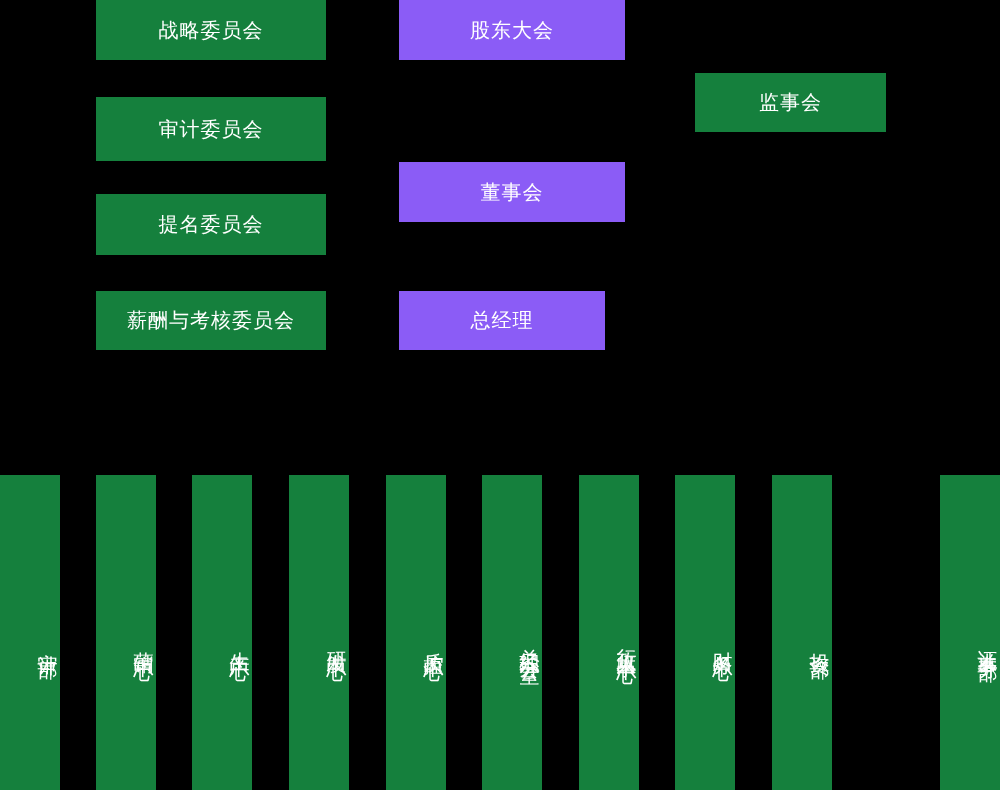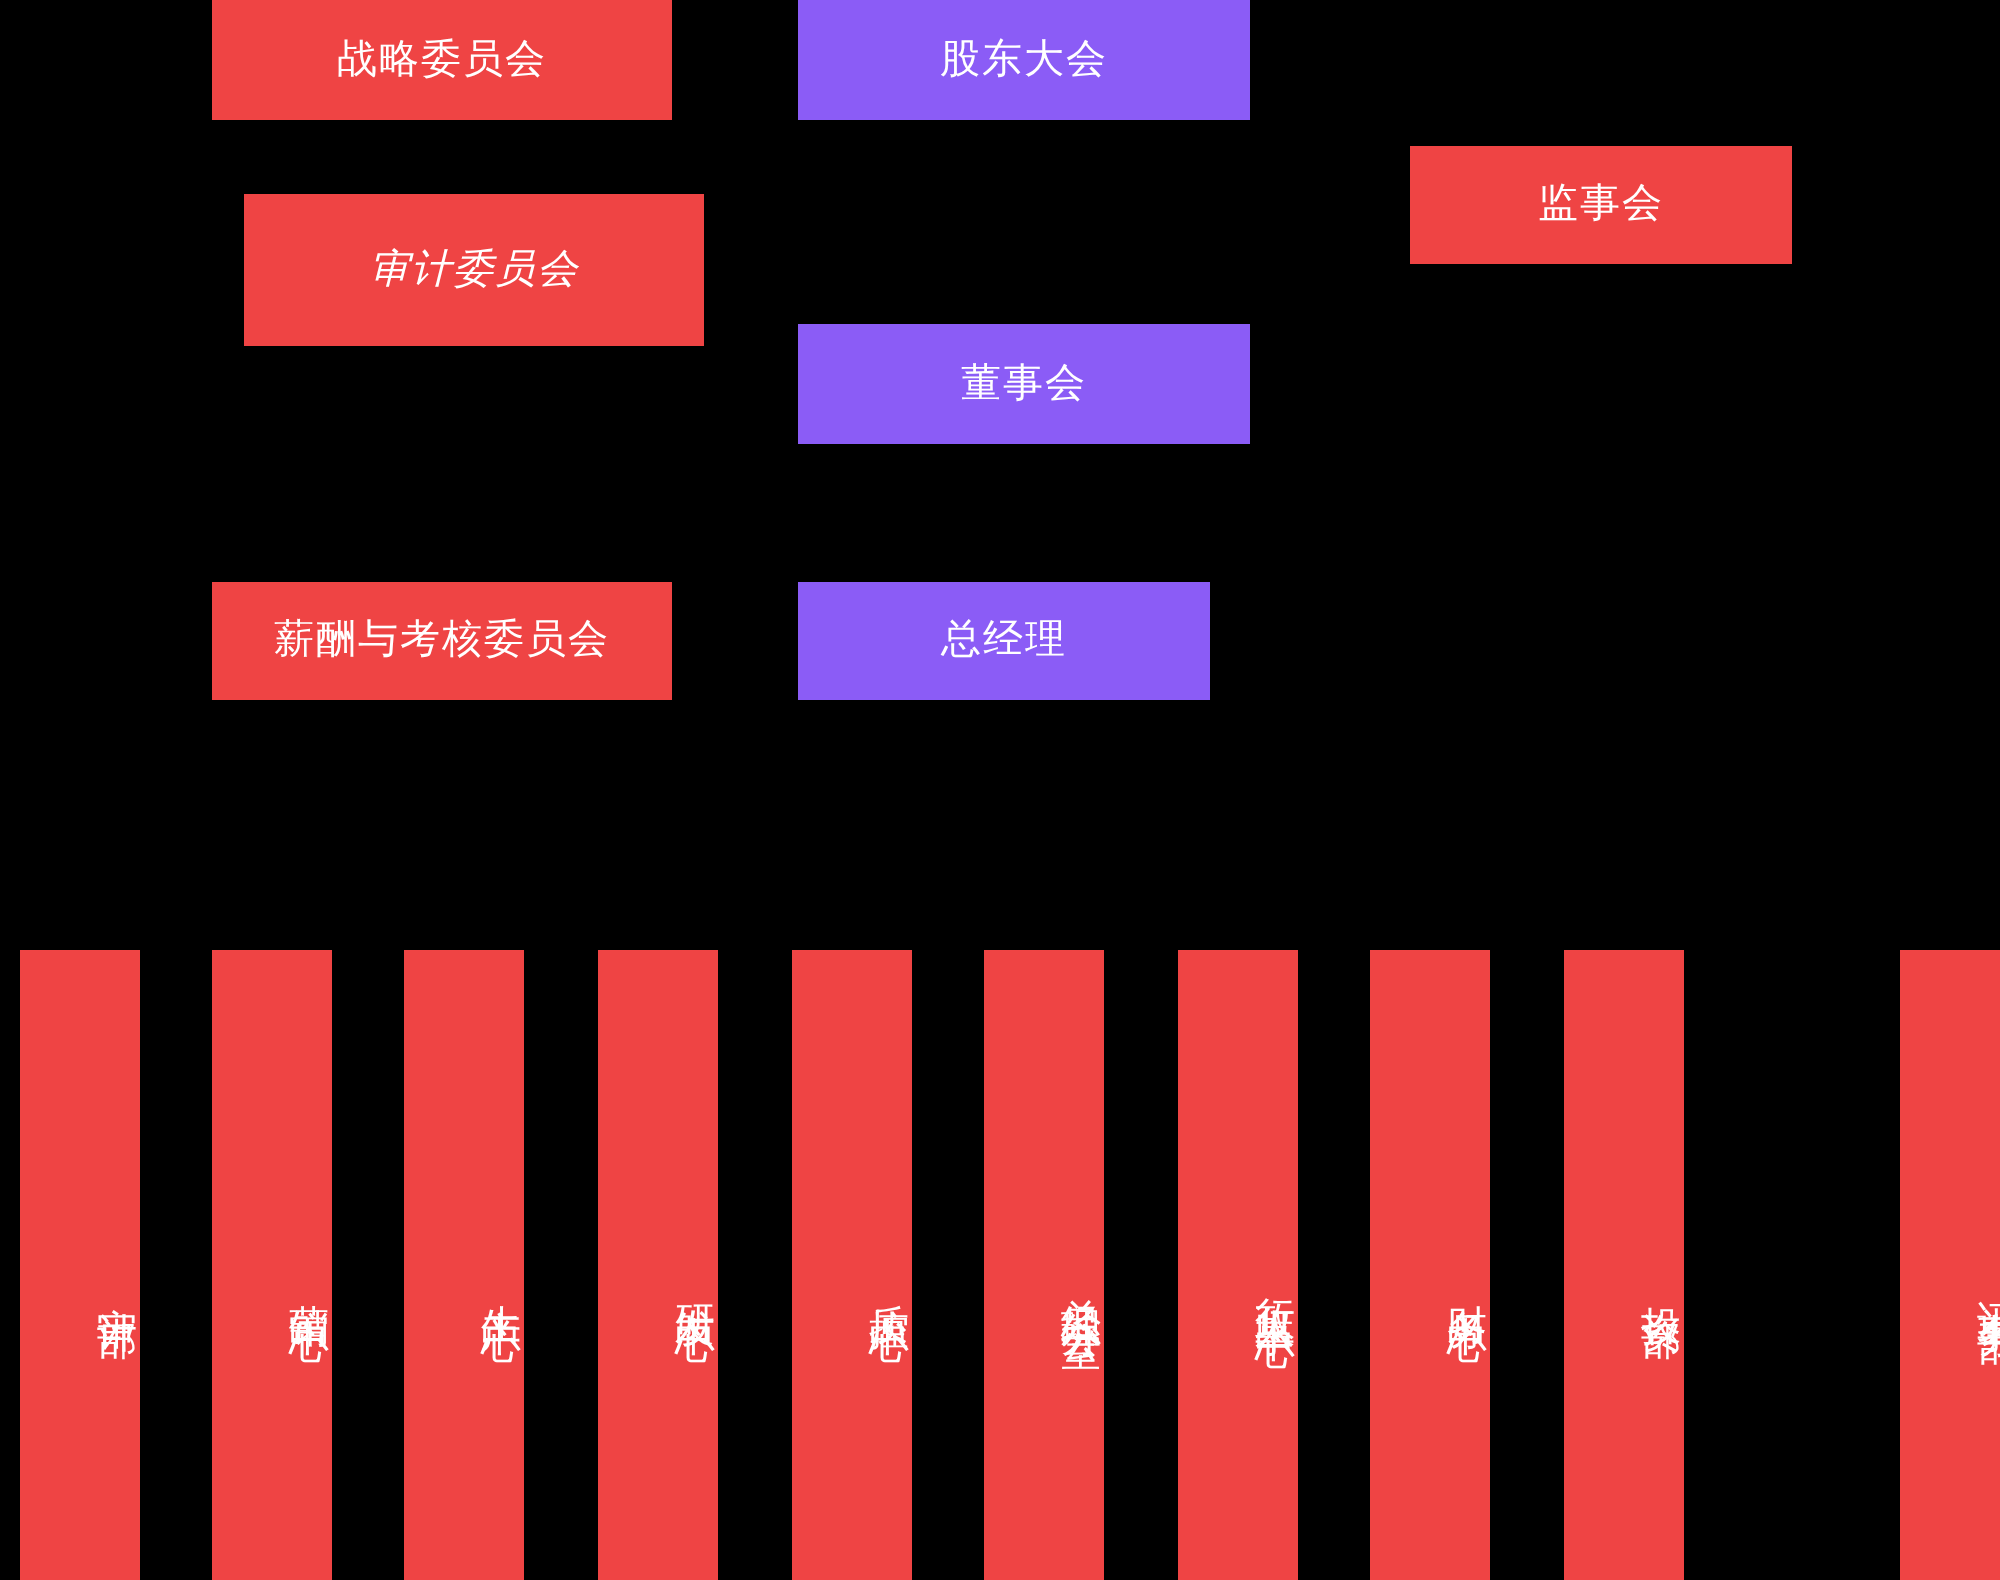--- a/index.html
+++ b/index.html
@@ -27,22 +27,21 @@
     display: flex;
     align-items: center;
     justify-content: center;
     color: #ffffff;
     font-size: 20px;
     line-height: 1.25;
     text-align: center;
     letter-spacing: 1px;
   }
   .node.gray {
-    background: #ef4444;
-    margin-left: 10px;
+    background: #15803d;
   }
   .node.red {
     background: #8b5cf6;
   }
   .node.vertical {
     writing-mode: vertical-rl;
     text-orientation: upright;
     letter-spacing: 3px;
     align-items: flex-start;
     justify-content: center;
@@ -54,22 +53,25 @@
     letter-spacing: 3px;
   }
 </style>
 </head>
 <body>
 
 <div id="chart">
     <div class="node gray" style="left: 96px; top: 0px; width: 230px; height: 60px;">
       <span>战略委员会</span>
     </div>
-    <div class="node gray" style="left: 112px; top: 97px; width: 230px; height: 76px; font-style: italic;">
+    <div class="node gray" style="left: 96px; top: 97px; width: 230px; height: 64px;">
       <span>审计委员会</span>
+    </div>
+    <div class="node gray" style="left: 96px; top: 194px; width: 230px; height: 61px;">
+      <span>提名委员会</span>
     </div>
     <div class="node gray" style="left: 96px; top: 291px; width: 230px; height: 59px;">
       <span>薪酬与考核委员会</span>
     </div>
     <div class="node red" style="left: 399px; top: 0px; width: 226px; height: 60px;">
       <span>股东大会</span>
     </div>
     <div class="node red" style="left: 399px; top: 146px; width: 226px; height: 60px; margin-top: 16px;">
       <span>董事会</span>
     </div>

